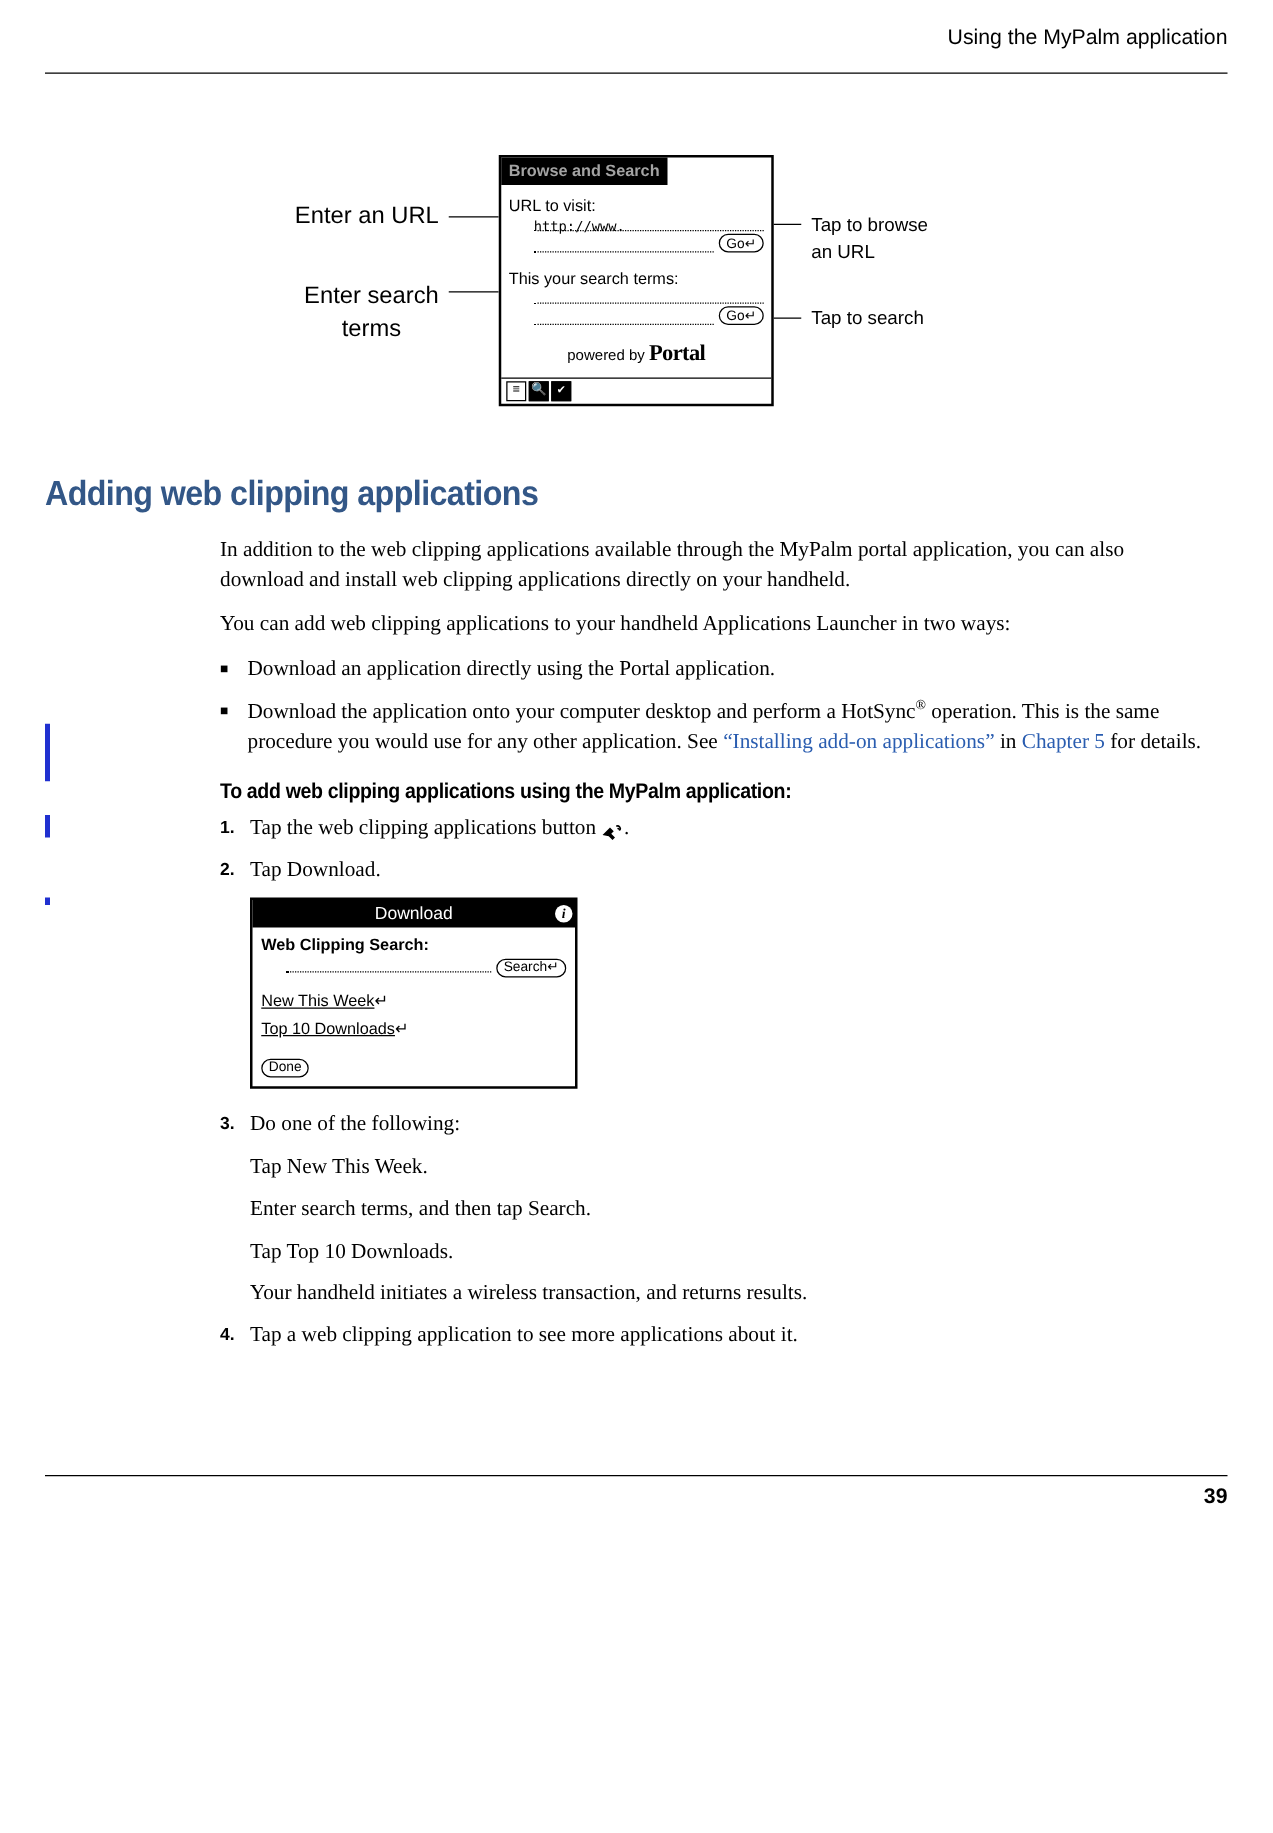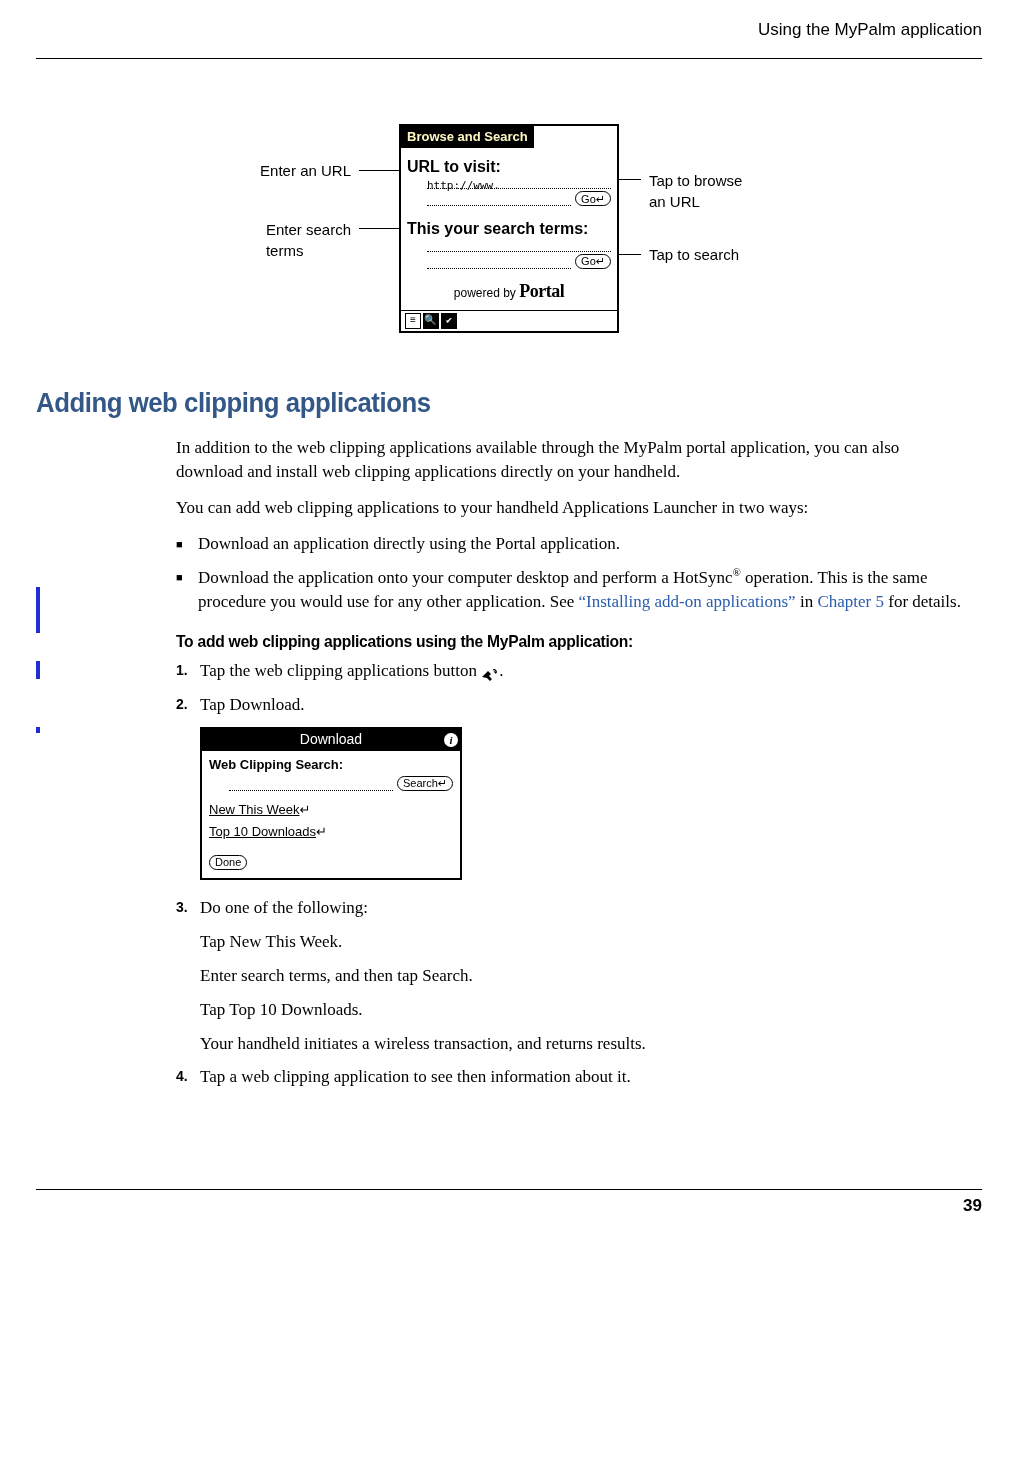--- a/index.html
+++ b/index.html
@@ -29,53 +29,53 @@
       margin: 55px 0 50px 0;
       position: relative;
     }
     .figure-row {
       display: flex;
       align-items: flex-start;
       gap: 0;
     }
     .callout-left {
       width: 180px;
-      text-align: left;
-      font-family: Arial, sans-serif;
-      font-size: 15px;
+      text-align: center;
+      font-family: Arial, sans-serif;
+      font-size: 19px;
     }
     .callout-right {
       width: 180px;
       font-family: Arial, sans-serif;
       font-size: 15px;
     }
     .palm-frame {
       border: 2px solid #000;
       width: 220px;
       background: #fff;
       font-family: "Courier New", monospace;
       font-size: 13px;
       margin: 0 0px;
     }
     .palm-title {
       background: #000;
-      color: #fef9c3;
+      color: #a3a3a3;
       font-weight: bold;
       padding: 2px 6px;
       font-family: Arial, sans-serif;
       font-size: 13px;
       display: inline-block;
     }
     .palm-body {
       padding: 4px 6px 0 6px;
     }
     .palm-label {
-      font-weight: bold;
-      font-family: Arial, sans-serif;
-      font-size: 16px;
+      font-weight: normal;
+      font-family: Arial, sans-serif;
+      font-size: 13px;
       margin-top: 4px;
     }
     .dotted-line {
       border-bottom: 1px dotted #000;
       height: 11px;
       font-size: 11px;
       font-family: monospace;
       margin-left: 20px;
     }
     .go-row {
@@ -216,21 +216,21 @@
       text-align: center;
       line-height: 14px;
       font-style: italic;
       font-family: Georgia, serif;
     }
     .download-body { padding: 5px 7px 7px 7px; }
     .download-label { font-weight: bold; margin-bottom: 2px; }
     .download-search-row {
       display: flex;
       gap: 4px;
-      align-items: flex-end;
+      align-items: flex-start;
       margin-bottom: 10px;
     }
     .download-search-row .dotted-line { flex: 1; }
     .underline-link {
       text-decoration: underline;
       display: inline-block;
       margin-bottom: 4px;
     }
     .footer-area {
       border-top: 1.5px solid #000;
@@ -383,20 +383,20 @@
       <div class="num-marker">3.</div>
       <div>Do one of the following:</div>
     </div>
     <p class="sub-para">Tap New This Week.</p>
     <p class="sub-para">Enter search terms, and then tap Search.</p>
     <p class="sub-para">Tap Top 10 Downloads.</p>
     <p class="sub-para">Your handheld initiates a wireless transaction, and returns results.</p>
 
     <div class="num-item">
       <div class="num-marker">4.</div>
-      <div>Tap a web clipping application to see then information about it.</div>
+      <div>Tap a web clipping application to see more applications about it.</div>
     </div>
   </div>
 </div>
 
 <div class="footer-area">
   <span>39</span>
 </div>
 
 </body></html>

